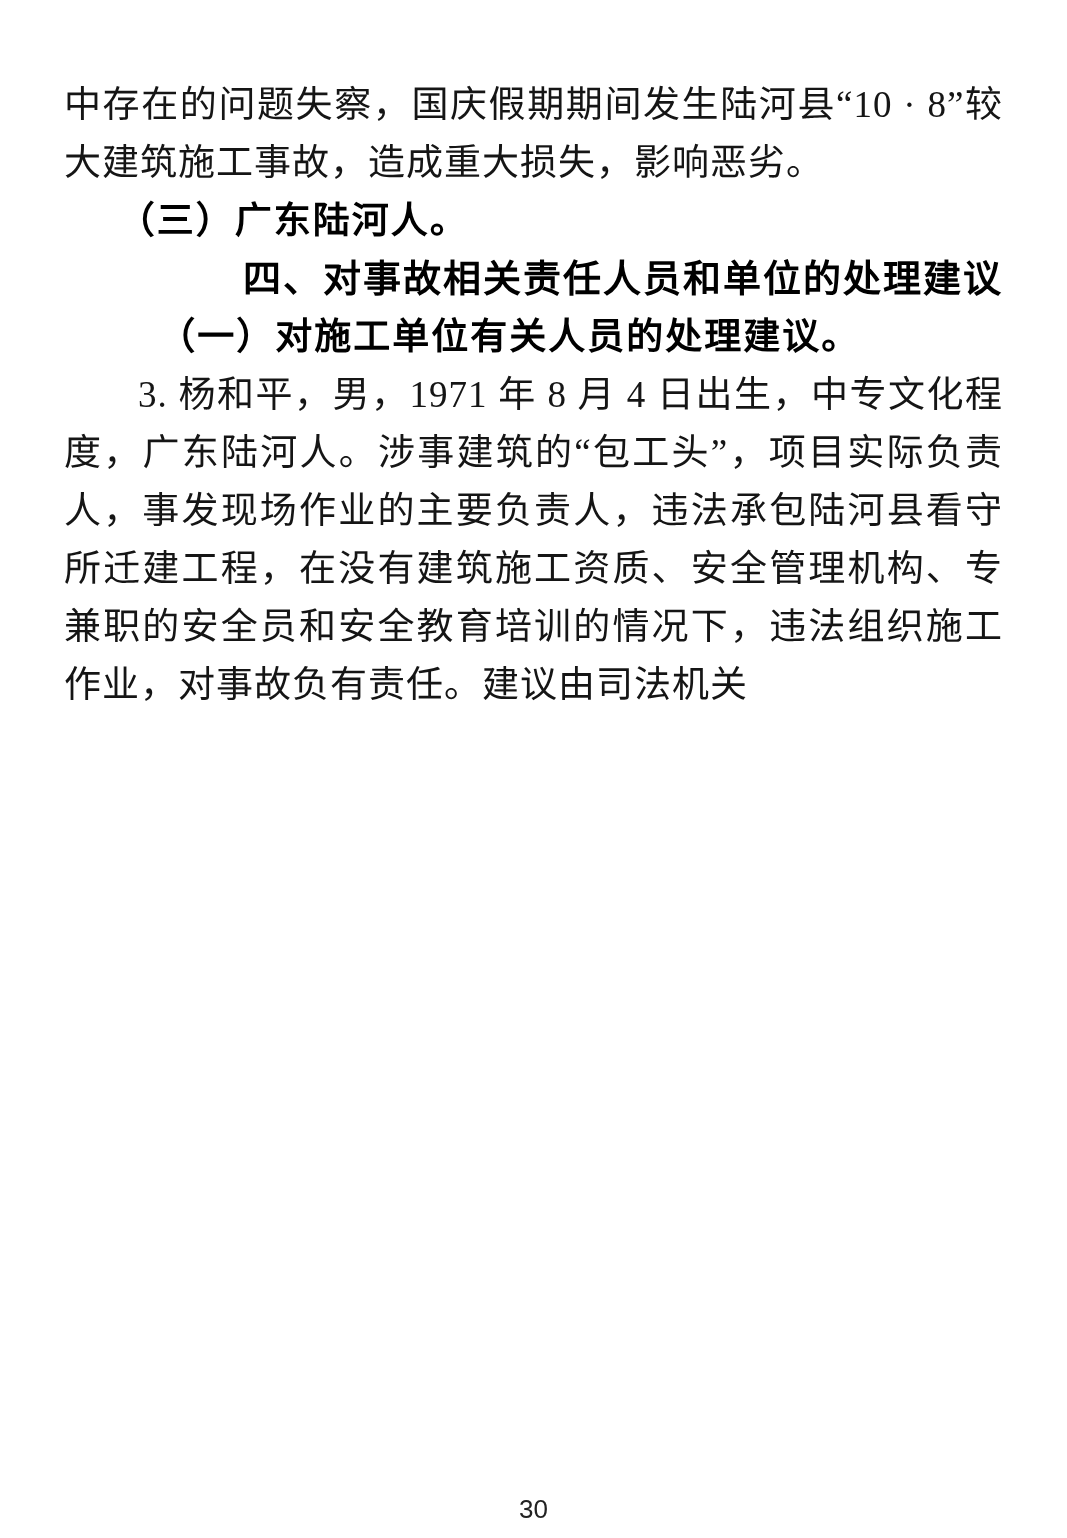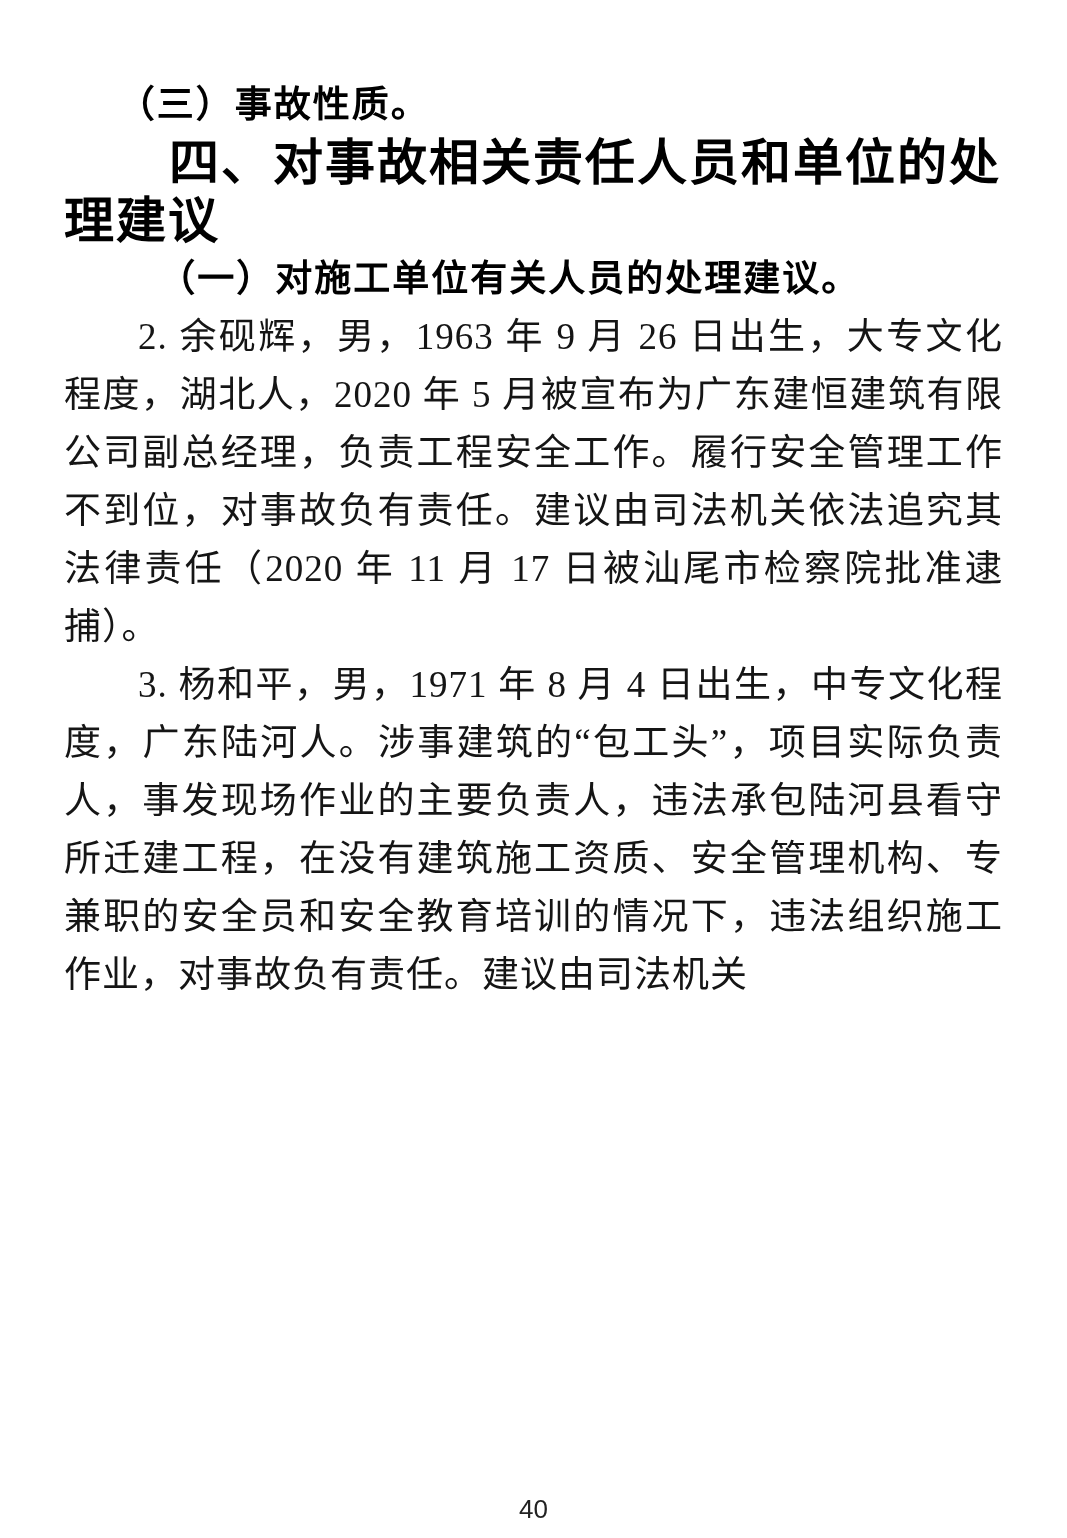--- a/index.html
+++ b/index.html
@@ -29,26 +29,26 @@
     letter-spacing: 1px;
     color: #151515;
   }
   p.indent {
     text-indent: 2em;
   }
   h2.h-hei {
     margin: 0;
     font-family: "Liberation Sans", sans-serif;
     font-weight: 700;
-    font-size: 50px;
+    font-size: 38px;
     line-height: 58px;
     text-indent: 2.1em;
     letter-spacing: 2px;
     color: #000000;
-    text-align: left;
+    text-align: right;
   }
   h3.h-kai {
     margin: 0;
     font-family: "Liberation Serif", serif;
     font-weight: 700;
     font-size: 37px;
     line-height: 58px;
     letter-spacing: 2px;
     color: #000000;
     text-align: left;
@@ -66,29 +66,29 @@
     line-height: 1.1;
     color: #222222;
   }
 </style>
 </head>
 <body>
 
 <div class="page">
   <div class="content">
 
+    <p class="body">中存在的问题失察，国庆假期期间发生陆河县“10 · 8”较大建筑施工事故，造成重大损失，影响恶劣。</p>
 
-    <h3 class="h-kai lvl3">（三）事故性质。</h3>
+    <h3 class="h-kai lvl3">（三）广东陆河人。</h3>
 
 
     <h2 class="h-hei">四、对事故相关责任人员和单位的处理建议</h2>
 
     <h3 class="h-kai lvl2">（一）对施工单位有关人员的处理建议。</h3>
 
 
-    <p class="body indent">2. 余砚辉，男，1963 年 9 月 26 日出生，大专文化程度，湖北人，2020 年 5 月被宣布为广东建恒建筑有限公司副总经理，负责工程安全工作。履行安全管理工作不到位，对事故负有责任。建议由司法机关依法追究其法律责任（2020 年 11 月 17 日被汕尾市检察院批准逮捕）。</p>
 
     <p class="body indent">3. 杨和平，男，1971 年 8 月 4 日出生，中专文化程度，广东陆河人。涉事建筑的“包工头”，项目实际负责人，事发现场作业的主要负责人，违法承包陆河县看守所迁建工程，在没有建筑施工资质、安全管理机构、专兼职的安全员和安全教育培训的情况下，违法组织施工作业，对事故负有责任。建议由司法机关</p>
 
   </div>
 
-  <div class="footer">40</div>
+  <div class="footer">30</div>
 </div>
 
 </body></html>

